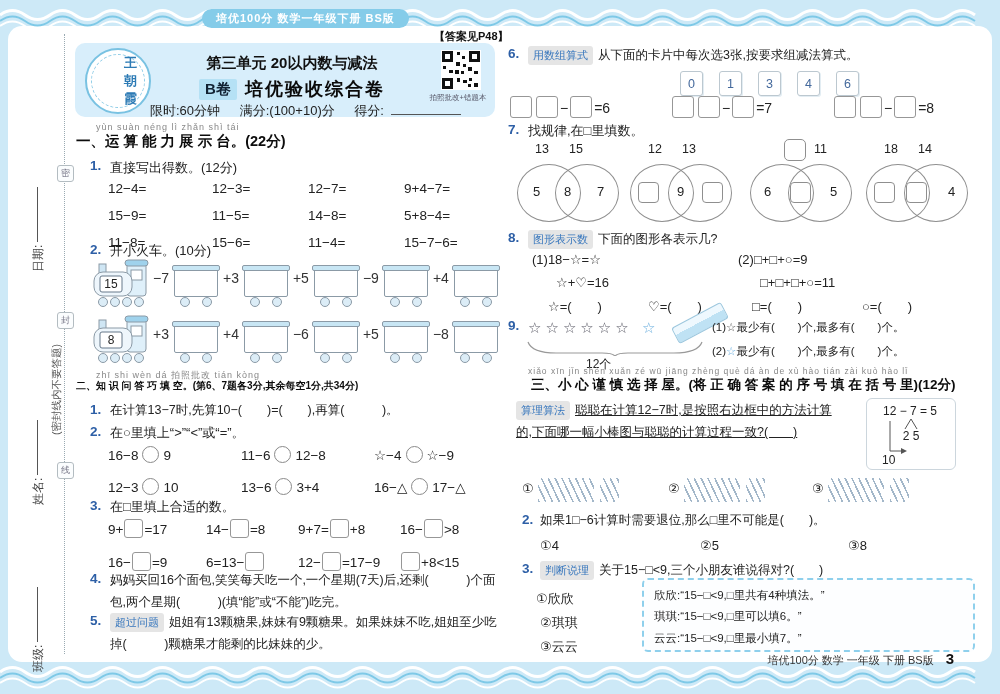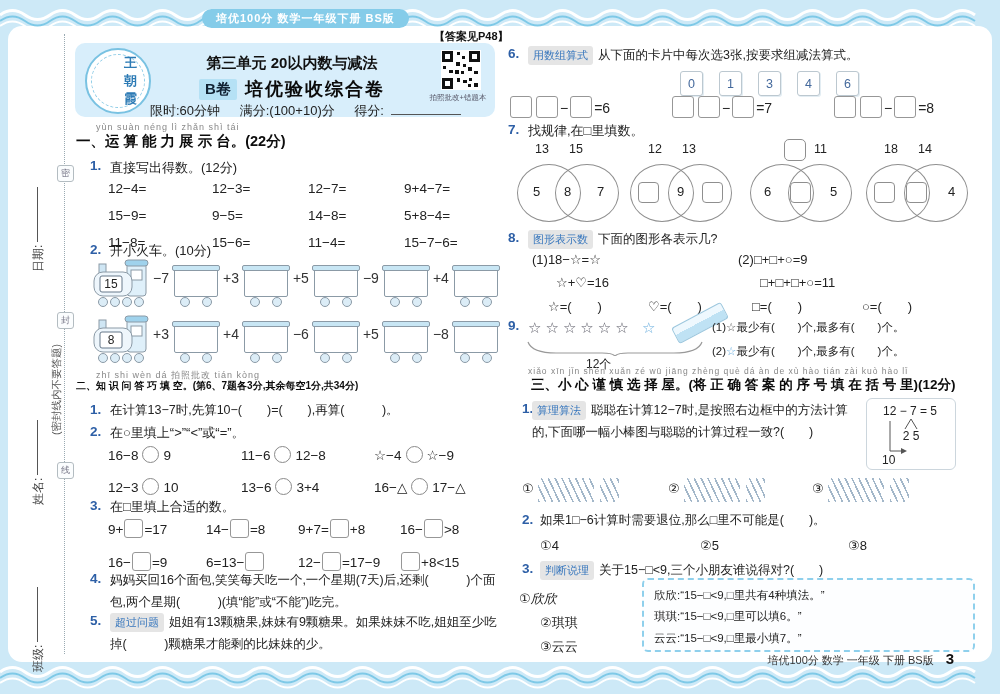--- a/index.html
+++ b/index.html
@@ -197,21 +197,21 @@
 <div class="sec-title" style="left:76px;top:132px;">一、运 算 能 力 展 示 台。(22分)</div>
 
 <div class="qnum" style="left:90px;top:158px;">1.</div>
 <div class="qtext" style="left:110px;top:146px;margin-top:13px;">直接写出得数。(12分)</div>
 <div class="grid12" style="left:108px;top:181px;">
   <div>12−4=</div>
   <div>12−3=</div>
   <div>12−7=</div>
   <div>9+4−7=</div>
   <div>15−9=</div>
-  <div>9−5=</div>
+  <div>11−5=</div>
   <div>14−8=</div>
   <div>5+8−4=</div>
   <div>11−8=</div>
   <div>15−6=</div>
   <div>11−4=</div>
   <div>15−7−6=</div>
 </div>
 
 <div class="qnum" style="left:90px;top:242px;">2.</div>
 <div class="qtext" style="left:110px;top:242px;">开小火车。(10分)</div>
@@ -432,21 +432,21 @@
   <span>(1)</span><span style="color:#555;">☆</span><span>最少有(　　)个,最多有(　　)个。</span>
 </div>
 <div class="small-line" style="left:712px;top:344px;">
   <span>(2)</span><span style="color:#6aaede;">☆</span><span>最少有(　　)个,最多有(　　)个。</span>
 </div>
 
 <div class="pinyin" style="left:528px;top:366px;font-size:8.5px;">xiǎo xīn  jǐn  shèn xuǎn  zé  wū        jiāng zhèng què  dá  àn  de  xù  hào tián zài  kuò hào  lǐ</div>
 <div class="sec-title" style="left:531px;top:376px;font-size:13.5px;">三、小 心 谨 慎 选 择 屋。(将 正 确 答 案 的 序 号 填 在 括 号 里)(12分)</div>
 
 <div class="qnum" style="left:522px;top:401px;">1.</div>
-<div class="para" style="left:532px;top:400px;width:318px;">
+<div class="para" style="left:516px;top:400px;width:318px;text-decoration:underline;">
   <span class="badge">算理算法</span><span>聪聪在计算12−7时,是按照右边框中的方法计算的,下面哪一幅小棒图与聪聪的计算过程一致?(　　)</span>
 </div>
 <div class="dec-box">
   <svg width="86" height="68" viewBox="0 0 86 68">
     <text x="43" y="16" font-size="12" text-anchor="middle" fill="#222">12 − 7 = 5</text>
     <line x1="44" y1="20" x2="38" y2="30" stroke="#555" stroke-width="1"></line>
     <line x1="44" y1="20" x2="50" y2="30" stroke="#555" stroke-width="1"></line>
     <text x="44" y="41" font-size="12" text-anchor="middle" fill="#222">2 5</text>
     <polyline points="23,22 23,52 34,52" fill="none" stroke="#555" stroke-width="1"></polyline>
     <polygon points="34,49 40,52 34,55" fill="#555"></polygon>
@@ -467,21 +467,21 @@
 <div class="qnum" style="left:522px;top:512px;">2.</div>
 <div class="qtext" style="left:540px;top:512px;font-size:12.5px;">如果1□−6计算时需要退位,那么□里不可能是(　　)。</div>
 <div class="optline" style="left:540px;top:538px;">①4</div>
 <div class="optline" style="left:700px;top:538px;">②5</div>
 <div class="optline" style="left:848px;top:538px;">③8</div>
 
 <div class="qnum" style="left:522px;top:561px;">3.</div>
 <div class="qtext" style="left:540px;top:561px;font-size:12.5px;">
   <span class="badge">判断说理</span><span>关于15−□&lt;9,三个小朋友谁说得对?(　　)</span>
 </div>
-<div class="optline" style="left:519px;top:590px;font-style:italic;">①欣欣</div>
+<div class="optline" style="left:536px;top:590px;">①欣欣</div>
 <div class="optline" style="left:540px;top:614px;">②琪琪</div>
 <div class="optline" style="left:540px;top:638px;">③云云</div>
 <div class="quote-box">
   <div>欣欣:“15−□&lt;9,□里共有4种填法。”</div>
   <div>琪琪:“15−□&lt;9,□里可以填6。”</div>
   <div>云云:“15−□&lt;9,□里最小填7。”</div>
 </div>
 
 <div class="footer">
   <span>培优100分  数学  一年级  下册  BS版</span><span class="pg">3</span>

